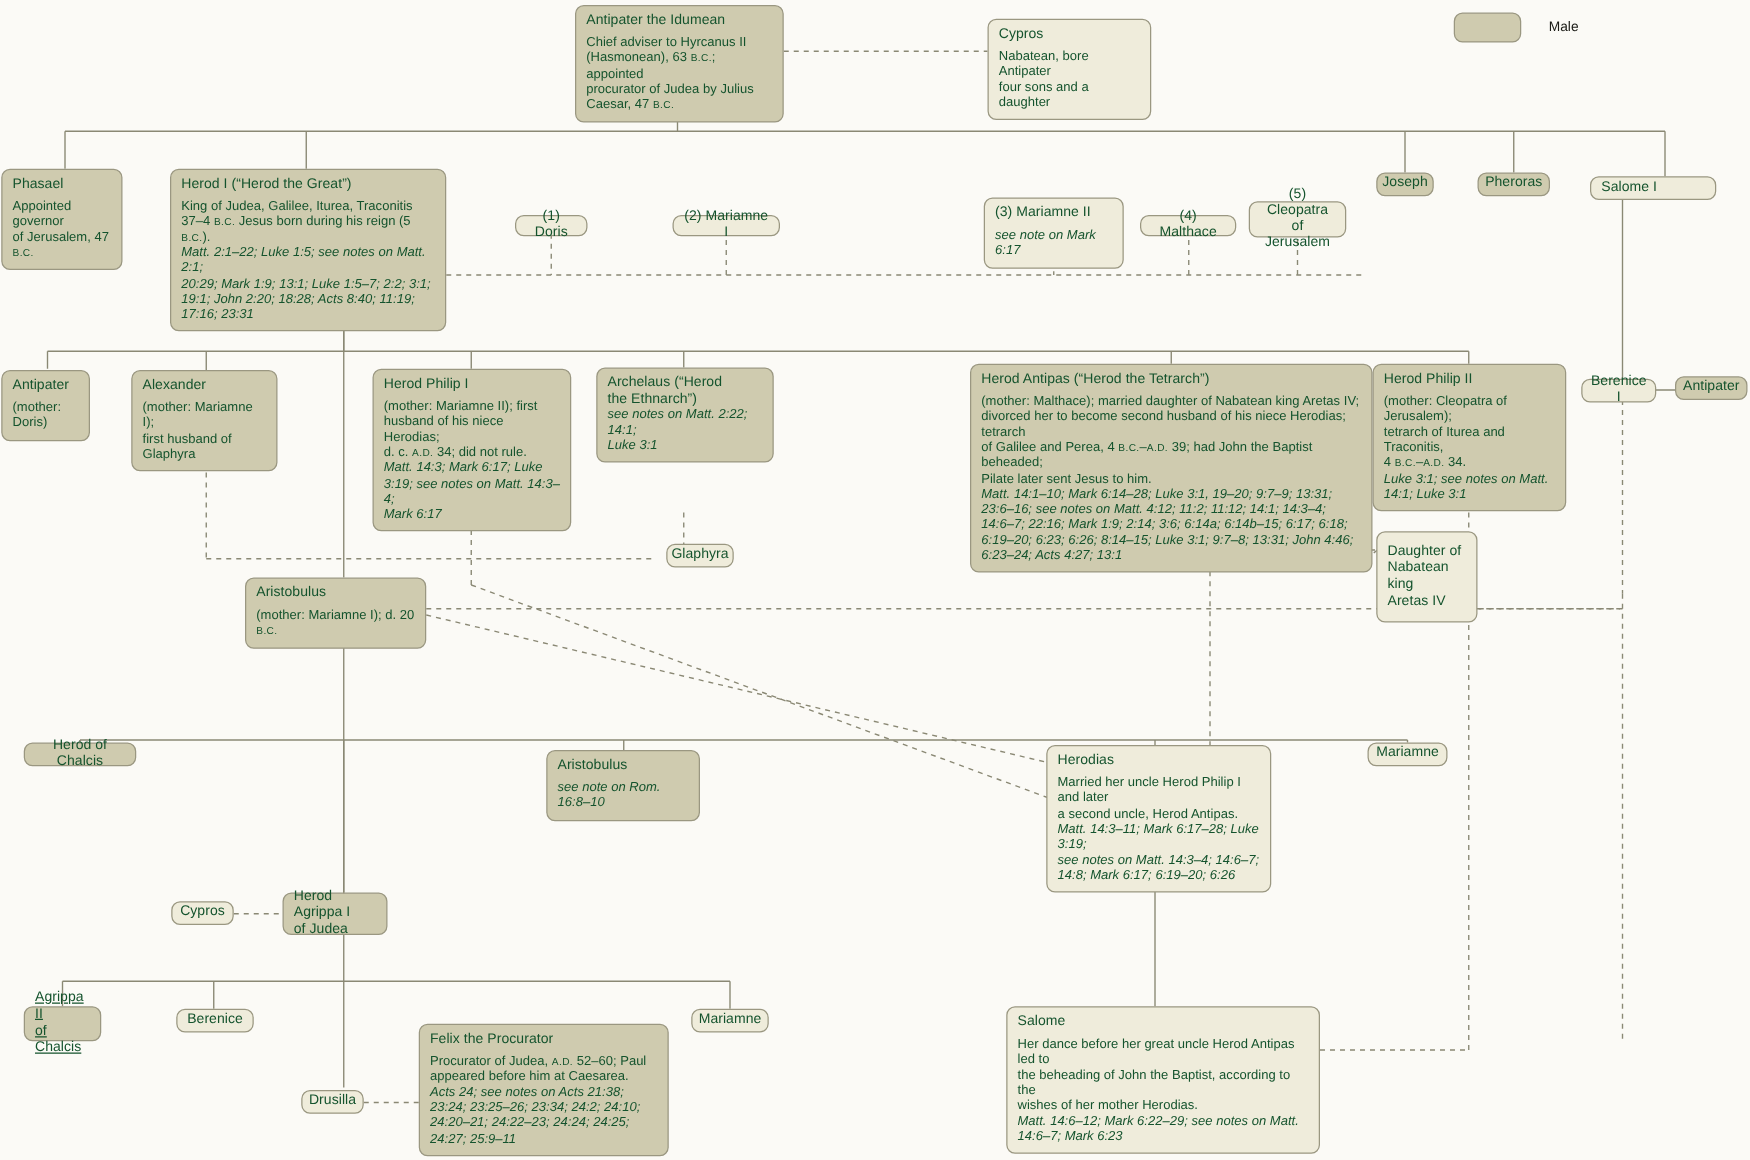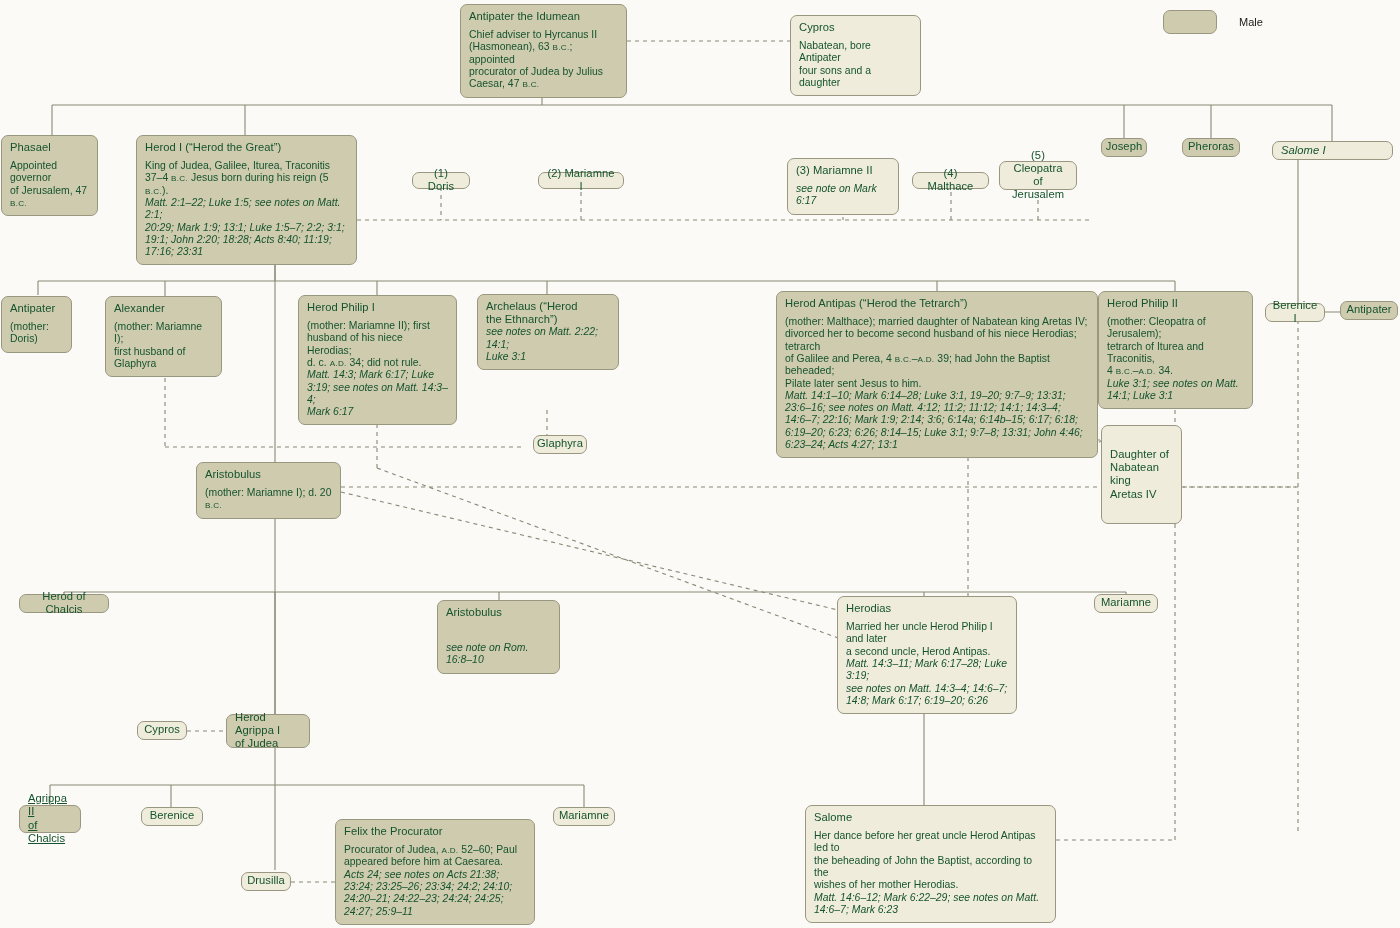--- a/index.html
+++ b/index.html
@@ -199,21 +199,21 @@
   </div>
 
   <div class="node male compact" style="left:1101px;top:138px;width:46px;height:19px;">
     <div class="nm">Joseph</div>
   </div>
 
   <div class="node male compact" style="left:1182px;top:138px;width:58px;height:19px;">
     <div class="nm">Pheroras</div>
   </div>
 
-  <div class="node female" style="left:1272px;top:141px;width:121px;height:19px;padding:2px 8px;font-style:italic;">
+  <div class="node female" style="left:1272px;top:141px;width:101px;height:19px;padding:2px 8px;">
     <div class="nm">Salome I</div>
   </div>
 
   <div class="node male" style="left:1px;top:296px;width:71px;">
     <div class="nm">Antipater</div>
     <div class="ds">(mother: Doris)</div>
   </div>
 
   <div class="node male" style="left:105px;top:296px;width:117px;">
     <div class="nm">Alexander</div>
@@ -265,38 +265,38 @@
   </div>
 
   <div class="node male compact" style="left:1340px;top:301px;width:58px;height:19px;">
     <div class="nm">Antipater</div>
   </div>
 
   <div class="node female compact" style="left:521px;top:435px;width:54px;height:19px;margin-left:12px;">
     <div class="nm">Glaphyra</div>
   </div>
 
-  <div class="node female" style="left:1101px;top:425px;width:81px;padding:22px 8px;">
+  <div class="node female" style="left:1101px;top:425px;width:81px;padding:9px 8px;">
     <div class="nm">Daughter of
 Nabatean king
 Aretas IV</div>
   </div>
 
   <div class="node male" style="left:196px;top:462px;width:145px;">
     <div class="nm">Aristobulus</div>
     <div class="ds">(mother: Mariamne I); d. 20 <span style="font-size:0.78em;letter-spacing:0.3px;">B.C.</span></div>
   </div>
 
   <div class="node male compact" style="left:19px;top:594px;width:90px;height:19px;">
     <div class="nm">Herod of Chalcis</div>
   </div>
 
   <div class="node male" style="left:437px;top:600px;width:123px;">
     <div class="nm">Aristobulus</div>
-    <div class="rf" style="margin-top:23px;">see note on Rom. 16:8–10</div>
+    <div class="rf" style="margin-top:6px;">see note on Rom. 16:8–10</div>
   </div>
 
   <div class="node female" style="left:837px;top:596px;width:180px;">
     <div class="nm">Herodias</div>
     <div class="ds">Married her uncle Herod Philip I and later
 a second uncle, Herod Antipas.</div>
     <div class="rf">Matt. 14:3–11; Mark 6:17–28; Luke 3:19;
 see notes on Matt. 14:3–4; 14:6–7;
 14:8; Mark 6:17; 6:19–20; 6:26</div>
   </div>

